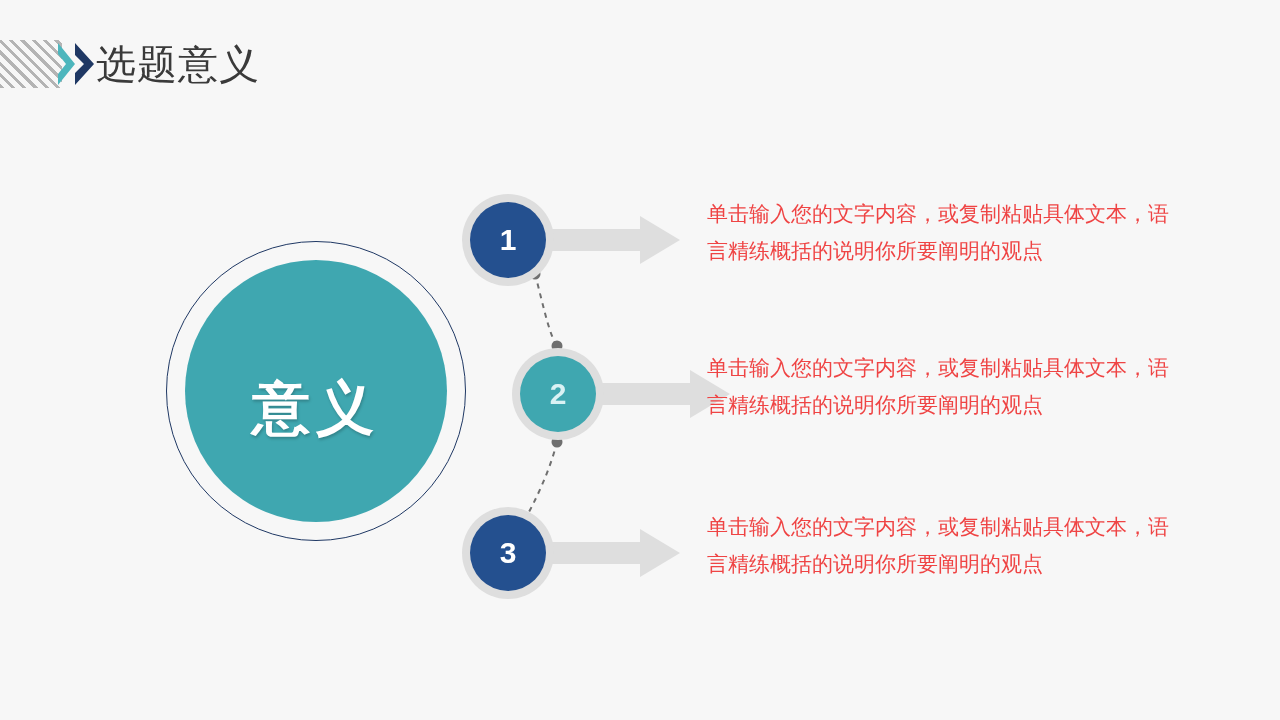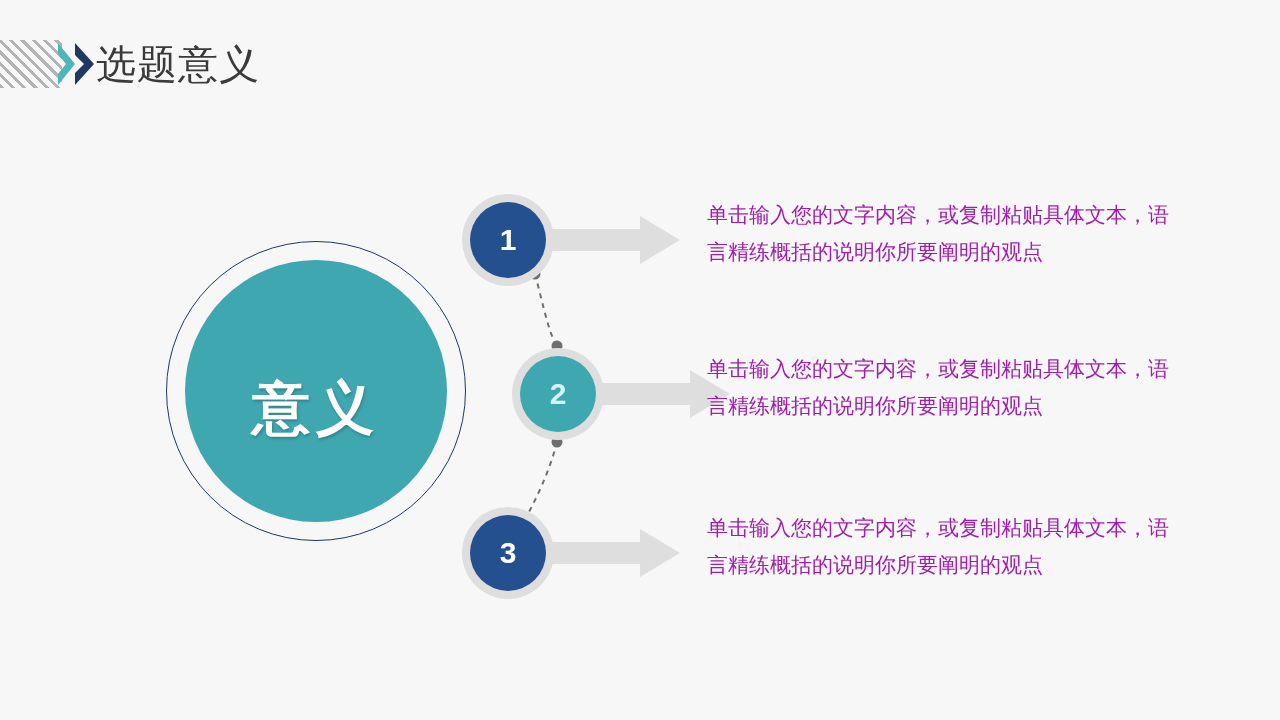--- a/index.html
+++ b/index.html
@@ -136,22 +136,22 @@
   }
   .arrow svg { display: block; }
 
   .row-text {
     position: absolute;
     left: 245px;
     top: 2px;
     width: 480px;
     font-size: 21px;
     line-height: 37px;
-    color: #a21caf;
-    font-family: Liberation Sans, sans-serif;
+    color: #ef4444;
+    font-family: Liberation Serif, serif;
   }
 
   
   #row-1 { left: 462px; top: 194px; }
   #row-2 { left: 512px; top: 348px; }
   #row-3 { left: 462px; top: 507px; }
 
   
   .connectors {
     position: absolute;

